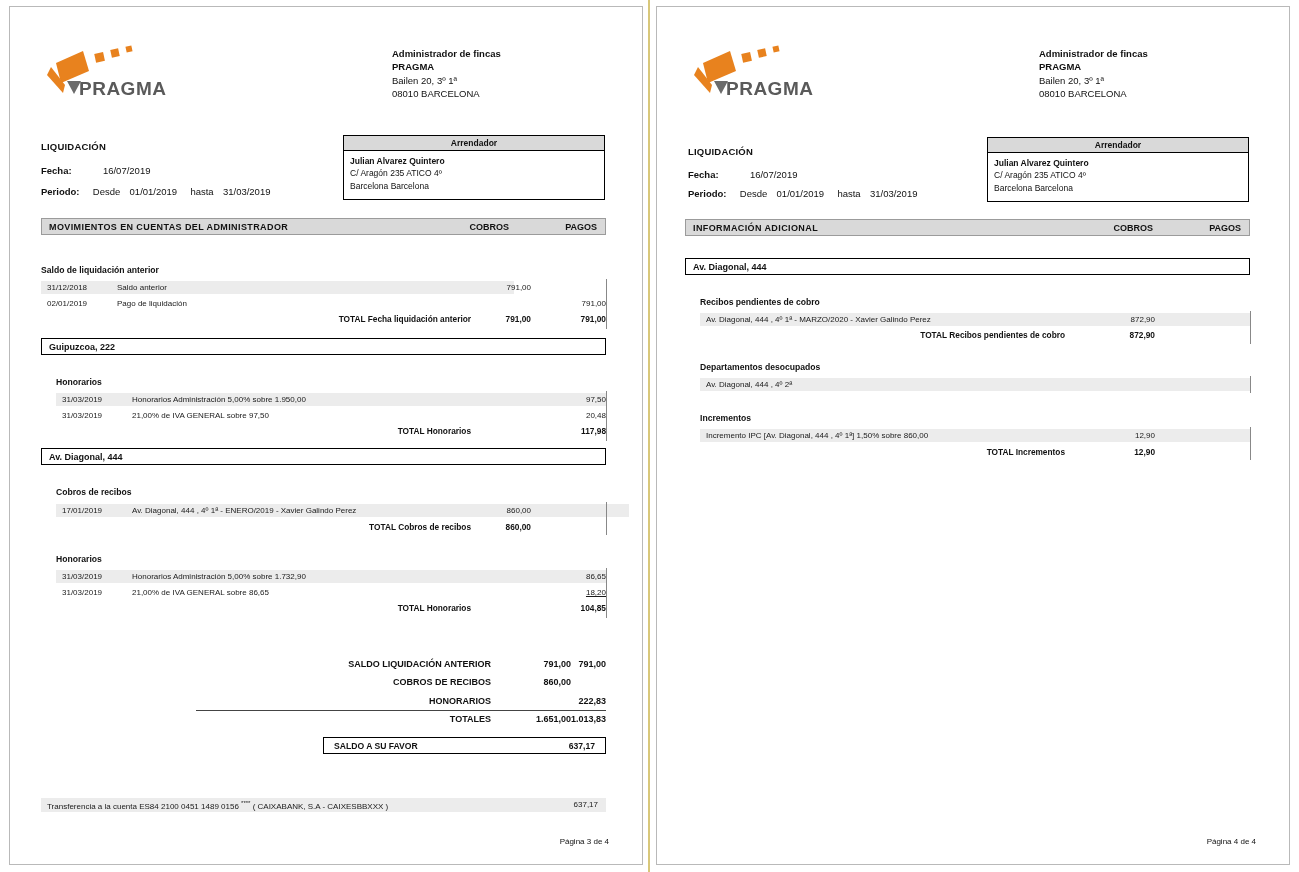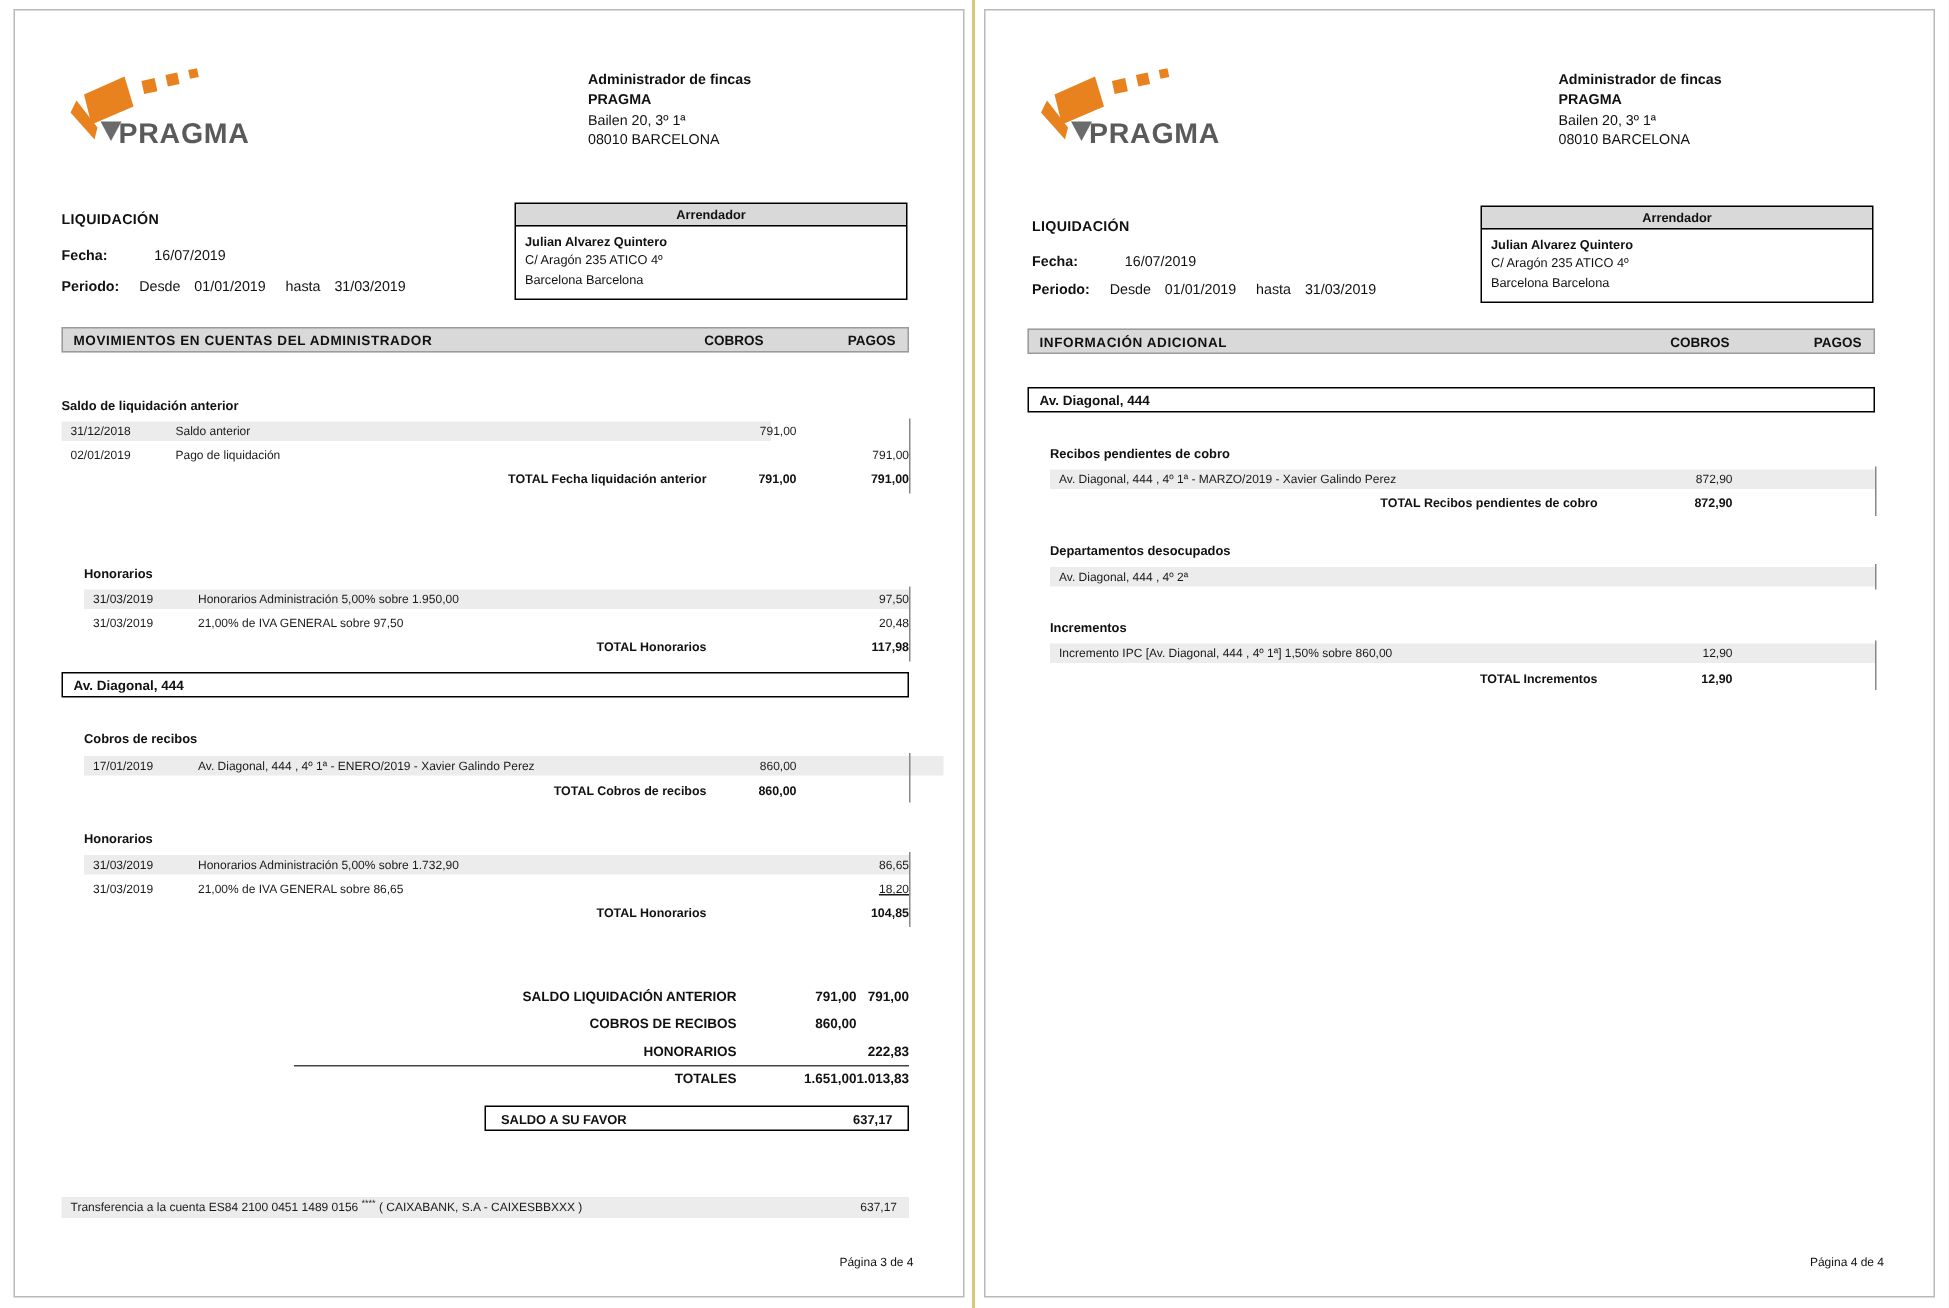--- a/index.html
+++ b/index.html
@@ -340,20 +340,23 @@
           <span class="amt1" style="left:400px; width:90px;"></span>
           <span class="amt2" style="left:480px; width:85px;">791,00</span>
         </div>
         <div class="totline" style="left:31px; top:306px; width:565px;">
           <span class="lbl" style="left:130px; width:300px;">TOTAL Fecha liquidación anterior</span>
           <span class="a1" style="left:400px; width:90px;">791,00</span>
           <span class="a2" style="left:480px; width:85px;">791,00</span>
         </div>
         <div class="vrule" style="left:596px; top:272px; height:50px;"></div>
 
+        <div class="propbar" style="top:331px;">
+          <span>Guipuzcoa, 222</span>
+        </div>
 
         <div class="grp-title" style="left:46px; top:370px;">Honorarios</div>
         <div class="line shade" style="left:46px; top:386px; width:550px;">
           <span class="dt">31/03/2019</span>
           <span class="desc" style="left:76px;">Honorarios Administración 5,00% sobre 1.950,00</span>
           <span class="amt2" style="left:465px; width:85px;">97,50</span>
         </div>
         <div class="line" style="left:46px; top:402px; width:550px;">
           <span class="dt">31/03/2019</span>
           <span class="desc" style="left:76px;">21,00% de IVA GENERAL sobre 97,50</span>
@@ -495,21 +498,21 @@
           <span class="c1">COBROS</span>
           <span class="c2">PAGOS</span>
         </div>
 
         <div class="propbar" style="top:251px; left:28px; width:565px;">
           <span>Av. Diagonal, 444</span>
         </div>
 
         <div class="grp-title" style="left:43px; top:290px;">Recibos pendientes de cobro</div>
         <div class="line shade" style="left:43px; top:306px; width:550px;">
-          <span class="desc" style="left:6px;">Av. Diagonal, 444 , 4º 1ª - MARZO/2019 - Xavier Galindo Perez</span>
+          <span class="desc" style="left:6px;">Av. Diagonal, 444 , 4º 1ª - MARZO/2020 - Xavier Galindo Perez</span>
           <span class="amt1" style="left:365px; width:90px;">872,90</span>
         </div>
         <div class="totline" style="left:43px; top:322px; width:550px;">
           <span class="lbl" style="left:80px; width:285px;">TOTAL Recibos pendientes de cobro</span>
           <span class="a1" style="left:365px; width:90px;">872,90</span>
         </div>
         <div class="vrule" style="left:593px; top:304px; height:33px;"></div>
 
         <div class="grp-title" style="left:43px; top:355px;">Departamentos desocupados</div>
         <div class="line shade" style="left:43px; top:371px; width:550px;">

